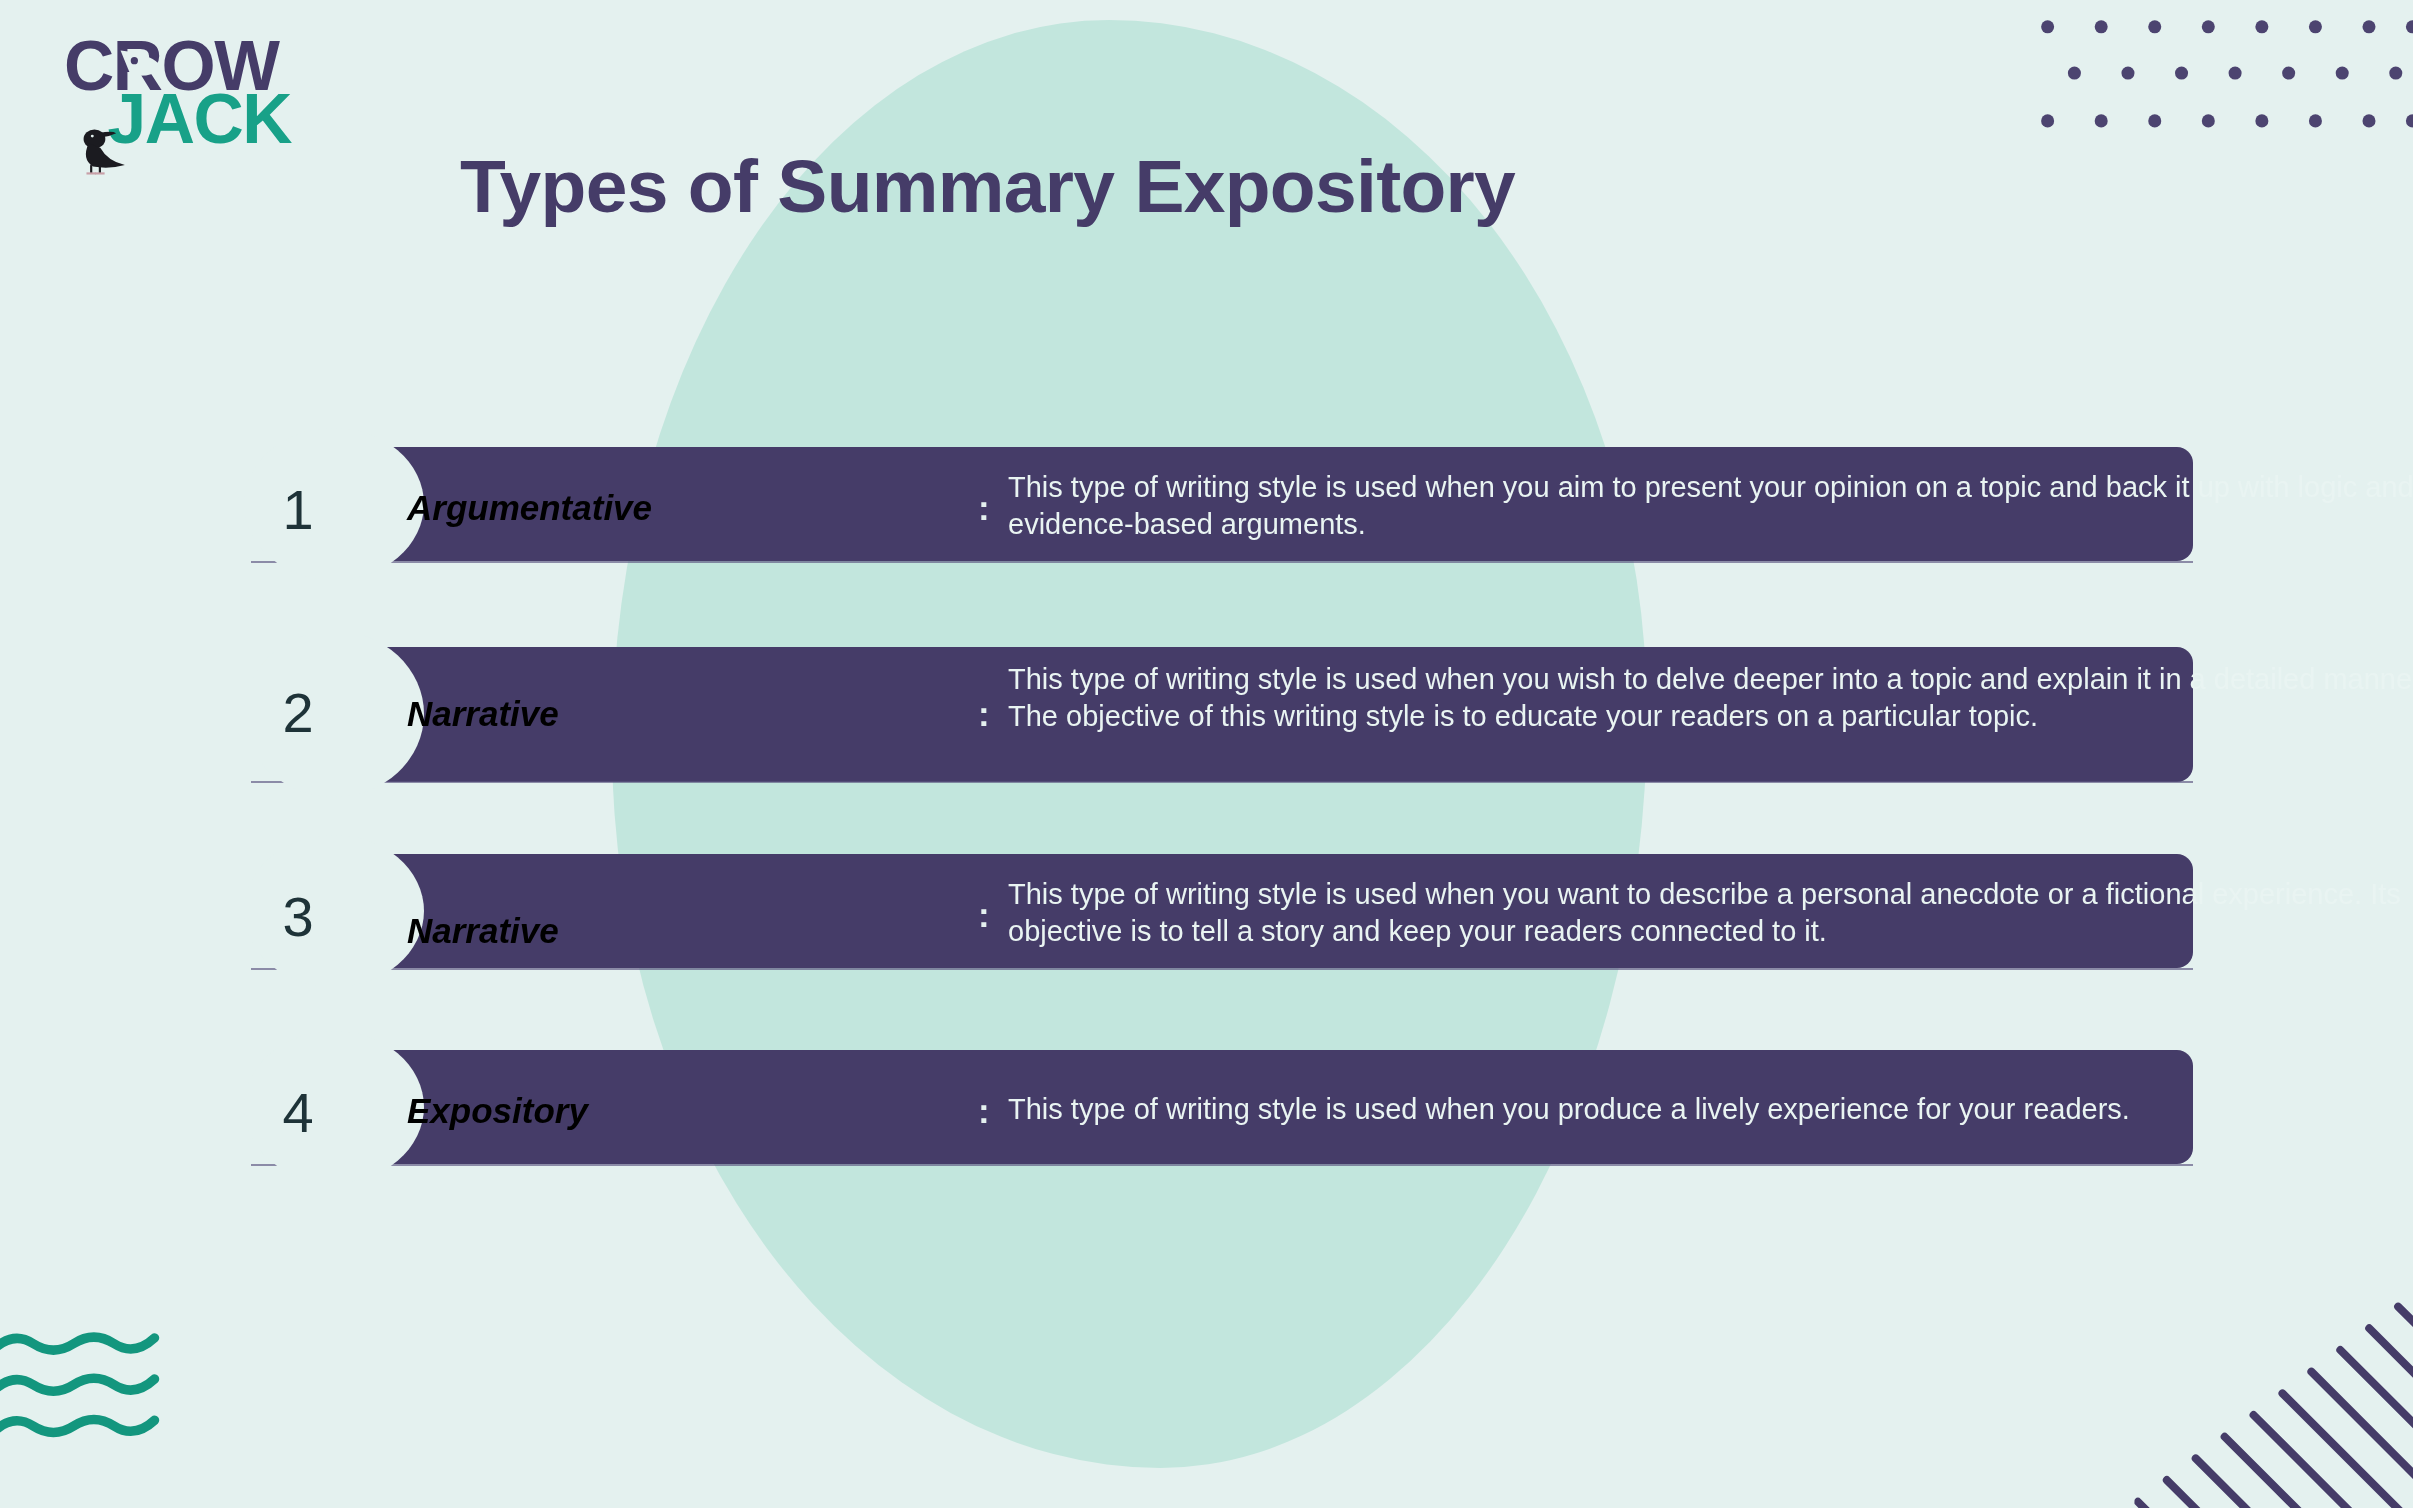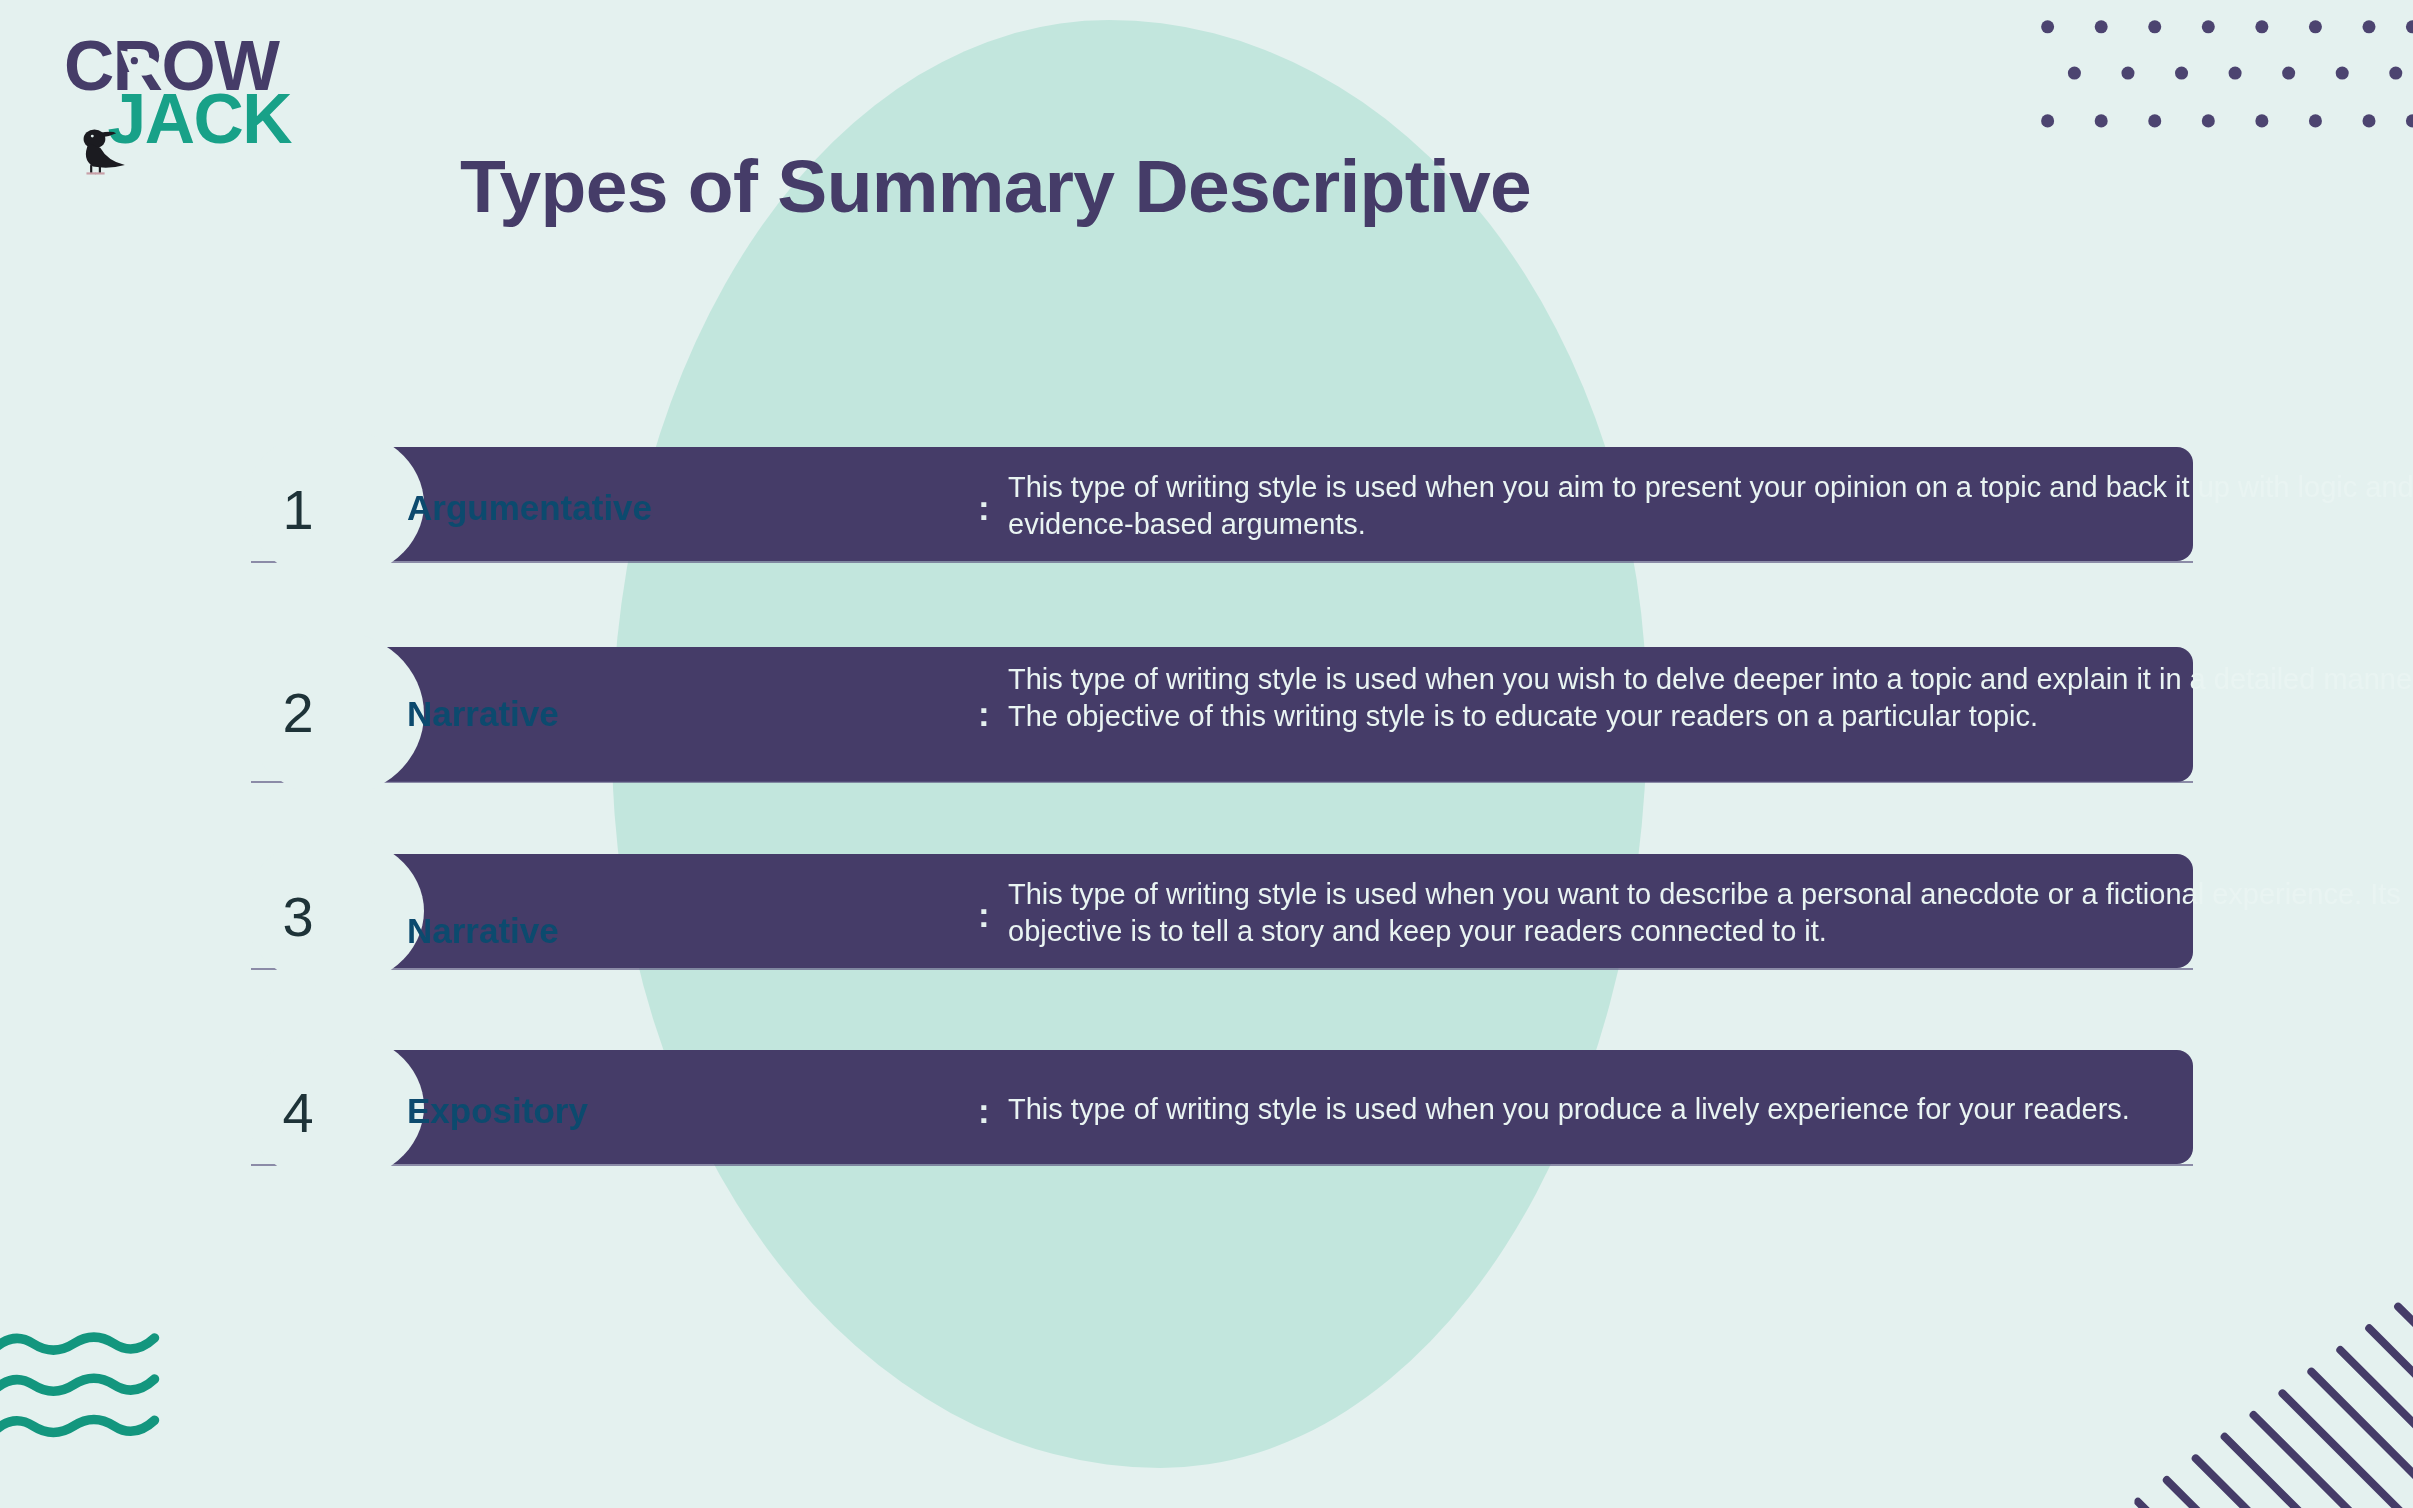--- a/index.html
+++ b/index.html
@@ -73,23 +73,24 @@
     color:#1e3338;
     font-weight:normal;
     z-index:4;
   }
   .row .label{
     position:absolute;
     left:156px;
     width:239px;
     font-size:35px;
     font-weight:bold;
-    color:#0c4a6e;
+    color:#000000;
     z-index:4;
     white-space:nowrap;
+    font-style:italic;
   }
   .row .colon{
     position:absolute;
     left:727px;
     font-size:35px;
     font-weight:bold;
     color:#e4f1ef;
     z-index:4;
   }
   .row .body{
@@ -190,21 +191,21 @@
       <rect x="48" y="196" width="3" height="12"></rect>
     </g>
     <g fill="#c8a0a8">
       <rect x="31" y="206" width="13" height="3"></rect>
       <rect x="43" y="206" width="13" height="3"></rect>
     </g>
     <circle cx="39" cy="156" r="2" fill="#e4f1ef"></circle>
   </svg>
 </div>
 
-<div class="title">Types of Summary Descriptive</div>
+<div class="title">Types of Summary Expository</div>
 
 <div class="rows">
 
   <div class="row" style="top:447px;">
     <div class="bar" style="height:114px;"></div>
     <div class="notch" style="height:152px;"></div>
     <div class="underline" style="top:114px;"></div>
     <div class="num" style="top:30px;">1</div>
     <div class="label" style="top:41px;">Argumentative</div>
     <div class="colon" style="top:41px;">:</div>

